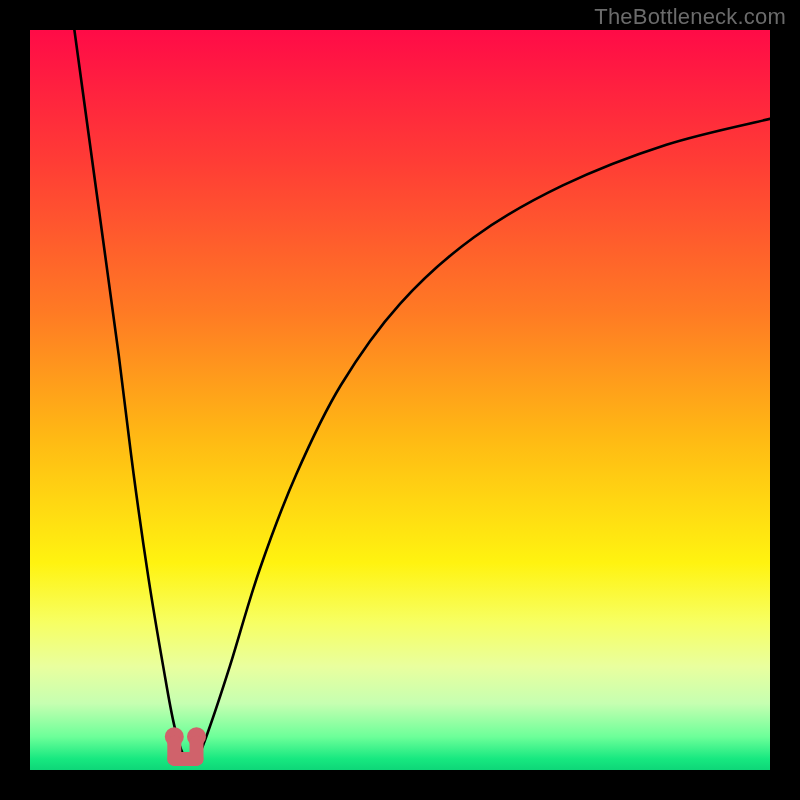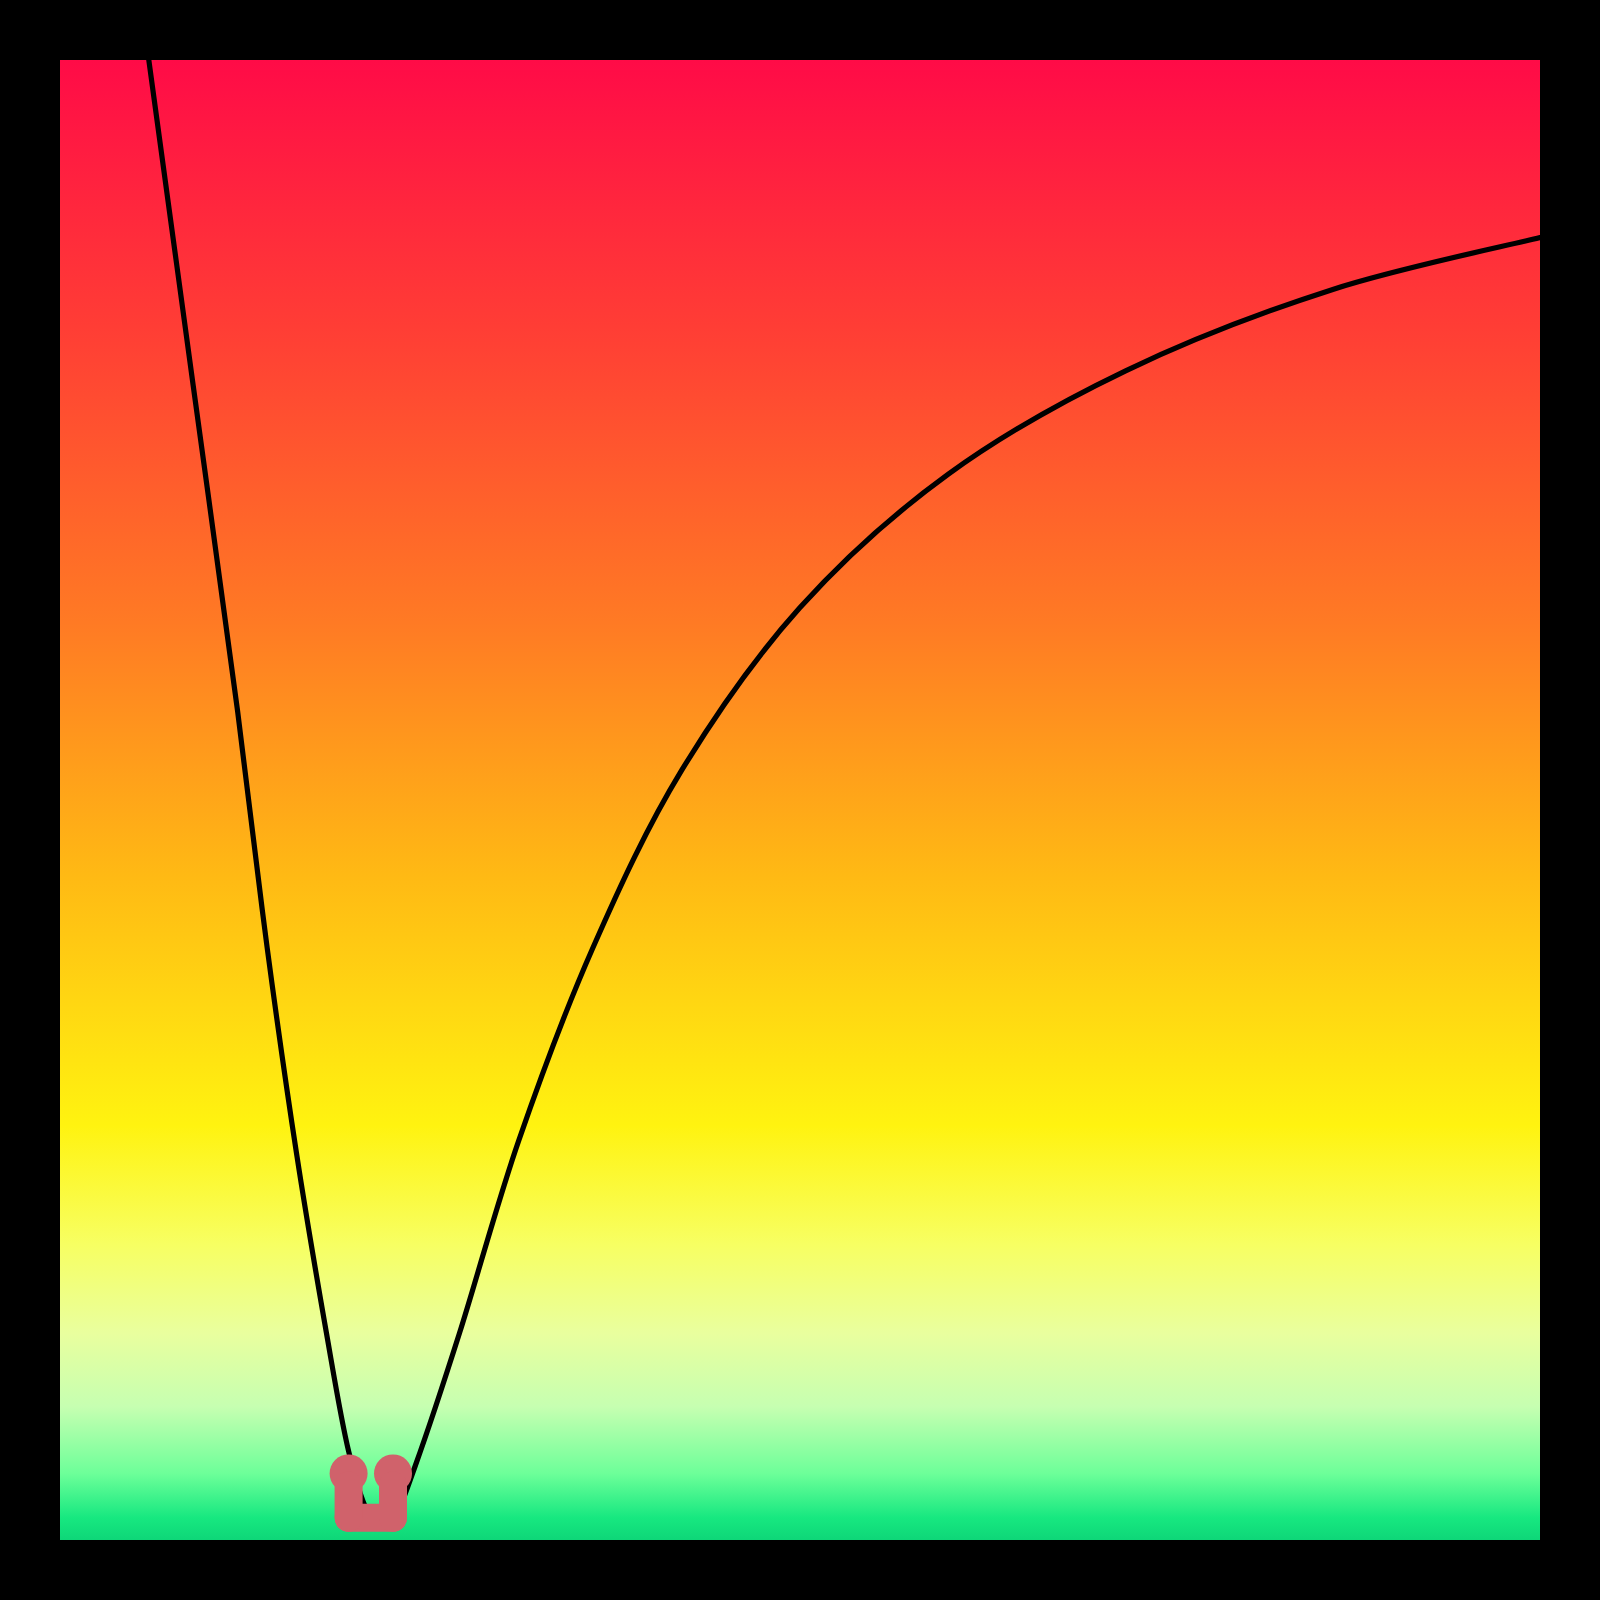--- a/index.html
+++ b/index.html
@@ -35,20 +35,21 @@
     letter-spacing: 0.2px;
     user-select: none;
   }
   svg { display: block; }
 </style>
 </head>
 <body>
 
 <div class="frame">
 
+  <div class="watermark">TheBottleneck.com</div>
 
   <div class="plot">
     <svg id="chart-svg" width="740" height="740" viewBox="0 0 740 740">
       <defs>
         <linearGradient id="bg-grad" x1="0" y1="0" x2="0" y2="1">
             <stop offset="0%" stop-color="#ff0b47"></stop>
             <stop offset="18%" stop-color="#ff3d35"></stop>
             <stop offset="38%" stop-color="#ff7a24"></stop>
             <stop offset="55.00000000000001%" stop-color="#ffb914"></stop>
             <stop offset="72%" stop-color="#fff310"></stop>

